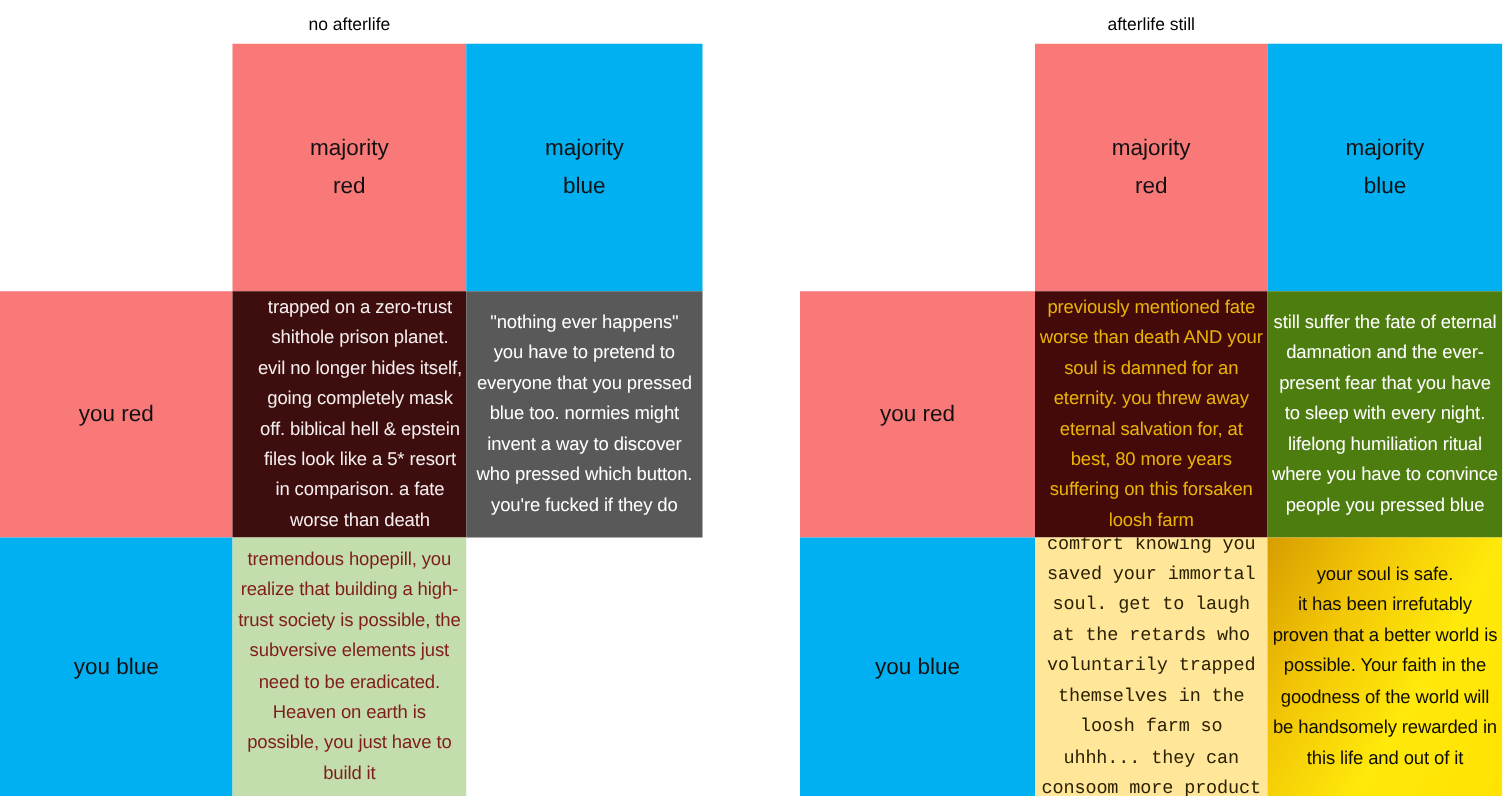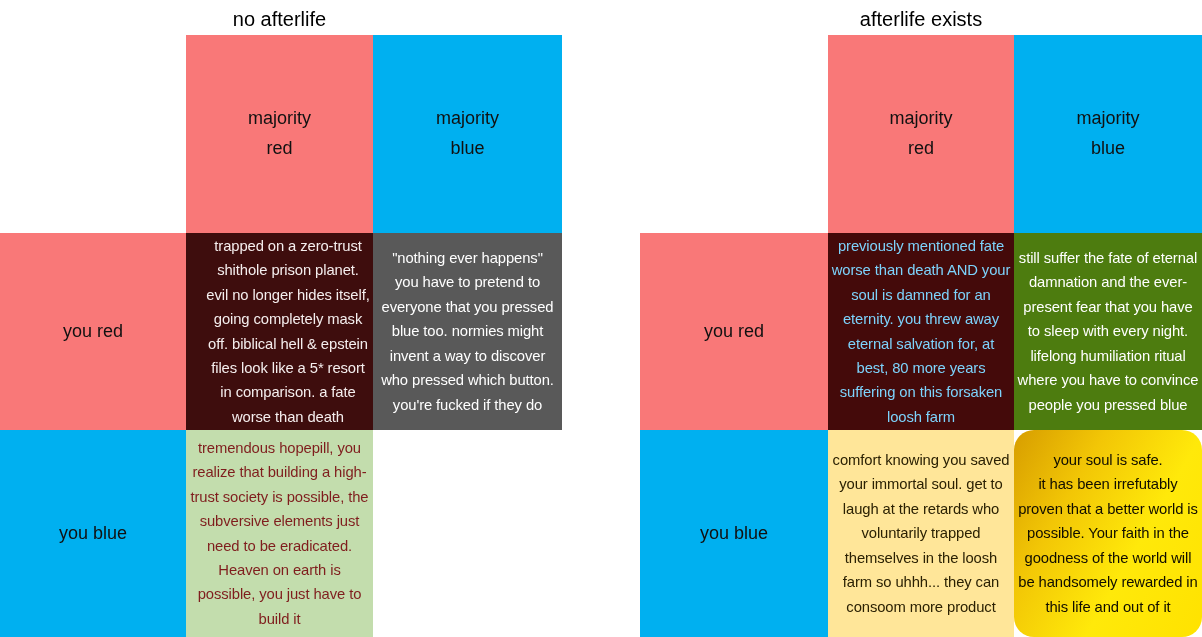--- a/index.html
+++ b/index.html
@@ -6,21 +6,21 @@
   .canvas {
     position:relative; width:1202px; height:637px; background:#ffffff;
     font-family:"Liberation Sans", sans-serif; color:#1a1a1a; overflow:hidden;
   }
   .matrix { position:absolute; top:0; width:562px; height:637px; }
   .matrix-left  { left:0; }
   .matrix-right { left:640px; }
 
   .title {
     position:absolute; top:4px; height:30px; margin:0;
-    font-size:20px; font-weight:400; color:#000000;
+    font-size:14px; font-weight:400; color:#000000;
     text-align:center; line-height:30px; white-space:nowrap;
   }
   .matrix-left  .title { left:186px; width:187px; }
   .matrix-right .title { left:188px; width:186px; }
 
   .grid { position:absolute; top:35px; left:0; display:grid; grid-template-rows:198px 197px 207px; }
   .matrix-left  .grid { grid-template-columns:186px 187px 189px; }
   .matrix-right .grid { grid-template-columns:188px 186px 188px; }
 
   .corner { background:#ffffff; }
@@ -36,24 +36,24 @@
   .cell {
     display:flex; align-items:center; justify-content:center;
     text-align:center; padding:0 3px; overflow:hidden;
     font-size:14.8px; line-height:24.4px; letter-spacing:-0.1px;
     white-space:pre-line;
   }
   .cell-maroon-l { background:#3e0d0d; color:#f5eeee;padding-left:20px; }
   .cell-gray     { background:#595959; color:#ffffff; }
   .cell-green-a  { background:#cfe5bd; color:#222222; }
   .cell-green-b  { background:#c3ddad; color:#7f1d1d; }
-  .cell-maroon-r { background:#440a0a; color:#7dd3fc;text-align:center; }
+  .cell-maroon-r { background:#440a0a; color:#eab308;text-align:center; }
   .cell-black    { background:#4d7c0f; color:#ffffff; }
-  .cell-cream    { background:#ffe699; color:#2b2103; }
-  .cell-gold     { background:linear-gradient(120deg,#d79d00 0%,#f2c606 30%,#ffe90a 62%,#ffe200 100%); color:#100d00;border-radius:20px; }
+  .cell-cream    { background:#ffe699; color:#2b2103;font-family:Liberation Mono, monospace; }
+  .cell-gold     { background:linear-gradient(120deg,#d79d00 0%,#f2c606 30%,#ffe90a 62%,#ffe200 100%); color:#100d00; }
 </style>
 </head>
 <body>
 
 <div class="canvas">
 
   <section class="matrix matrix-left">
     <h2 class="title">no afterlife</h2>
     <div class="grid">
       <div class="corner"></div>
@@ -66,21 +66,21 @@
       <div class="cell cell-maroon-l">trapped on a zero-trust shithole prison planet. evil no longer hides itself, going completely mask off. biblical hell &amp; epstein files look like a 5* resort in comparison. a fate worse than death</div>
       <div class="cell cell-gray">"nothing ever happens"
 you have to pretend to everyone that you pressed blue too. normies might invent a way to discover who pressed which button. you're fucked if they do</div>
 
       <div class="rowlab bg-blue">you blue</div>
       <div class="cell cell-green-b">tremendous hopepill, you realize that building a high-trust society is possible, the subversive elements just need to be eradicated. Heaven on earth is possible, you just have to build it</div>
     </div>
   </section>
 
   <section class="matrix matrix-right">
-    <h2 class="title">afterlife exists</h2>
+    <h2 class="title">afterlife still</h2>
     <div class="grid">
       <div class="corner"></div>
       <div class="hdr bg-salmon">majority
 red</div>
       <div class="hdr bg-blue">majority
 blue</div>
 
       <div class="rowlab bg-salmon">you red</div>
       <div class="cell cell-maroon-r">previously mentioned fate worse than death AND your soul is damned for an eternity. you threw away eternal salvation for, at best, 80 more years suffering on this forsaken loosh farm</div>
       <div class="cell cell-black">still suffer the fate of eternal damnation and the ever-present fear that you have to sleep with every night. lifelong humiliation ritual where you have to convince people you pressed blue</div>

